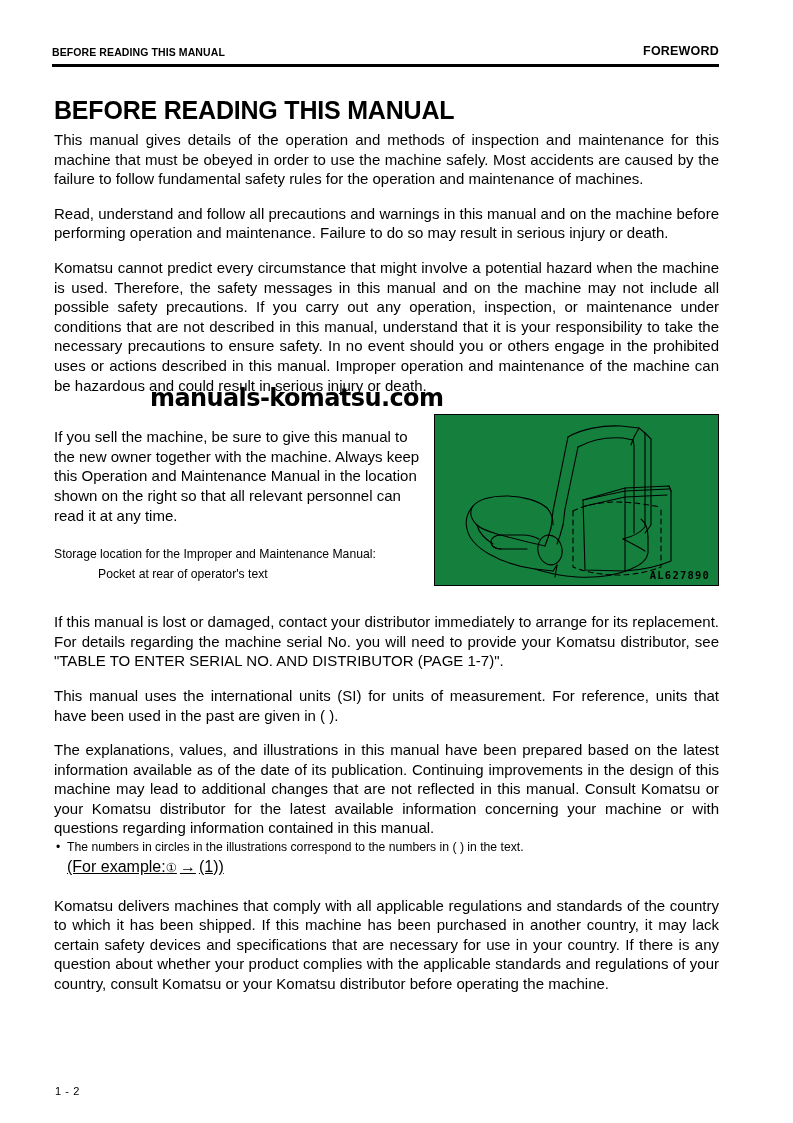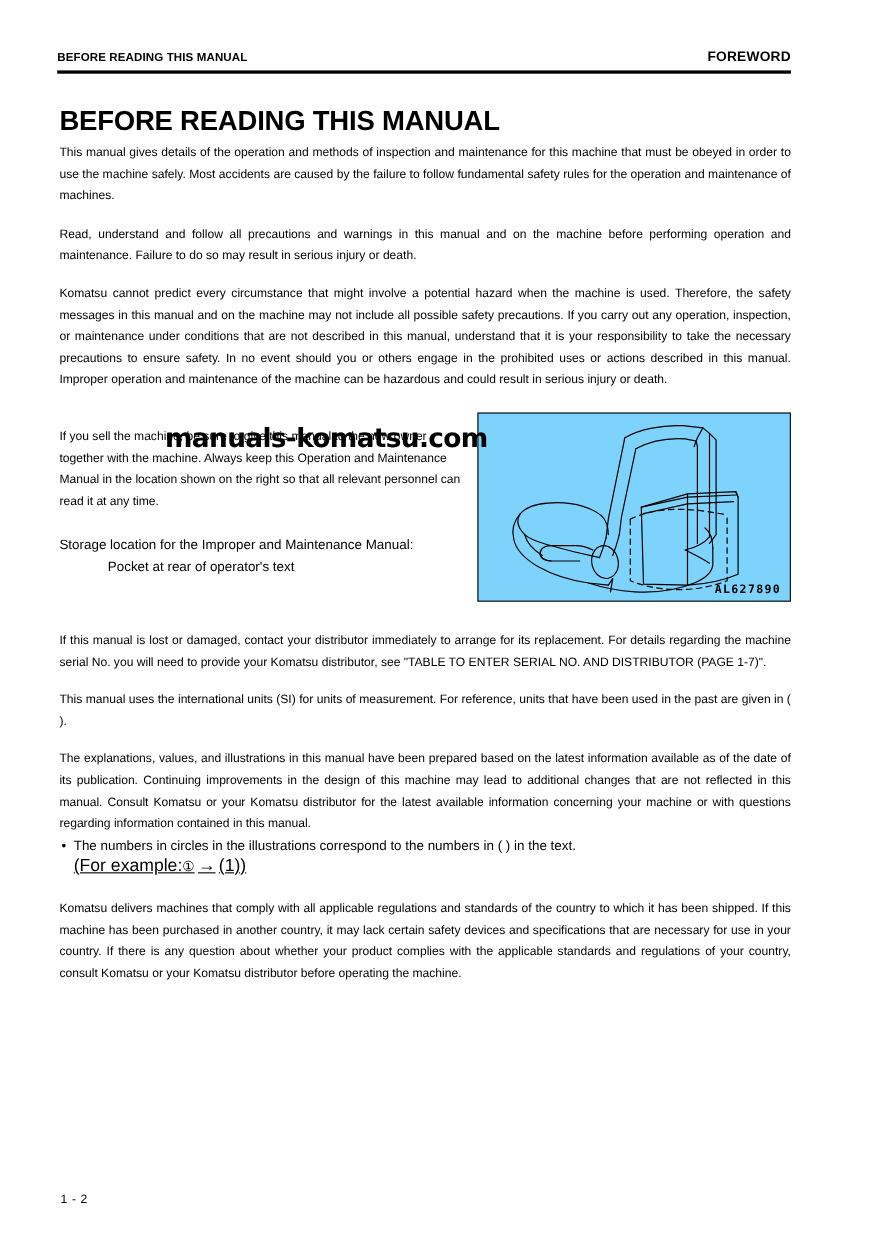--- a/index.html
+++ b/index.html
@@ -63,38 +63,38 @@
 
   h1.doc-title {
     font-size: 25px;
     font-weight: bold;
     margin: 0 0 6px 0;
     letter-spacing: -0.2px;
     line-height: 1.12;
   }
 
   p.para {
-    font-size: 11px;
+    font-size: 15px;
     line-height: 19.6px;
     margin: 0 0 15px 0;
     text-align: justify;
   }
   p.para.tight { margin-bottom: 0; }
   p.para.nojust { text-align: left; margin-top: 32px; }
 
   
   .float-figure {
     float: right;
     width: 285px;
     height: 172px;
     margin: 4px 0 6px 14px;
     border: 1.4px solid #000;
     box-sizing: border-box;
     position: relative;
-    background: #7dd3fc;
+    background: #15803d;
   }
   .float-figure svg { display: block; }
   .figure-code {
     position: absolute;
     right: 8px;
     bottom: 4px;
     font-family: "DejaVu Sans Mono", monospace;
     font-size: 10.5px;
     letter-spacing: 1.2px;
     font-weight: bold;

